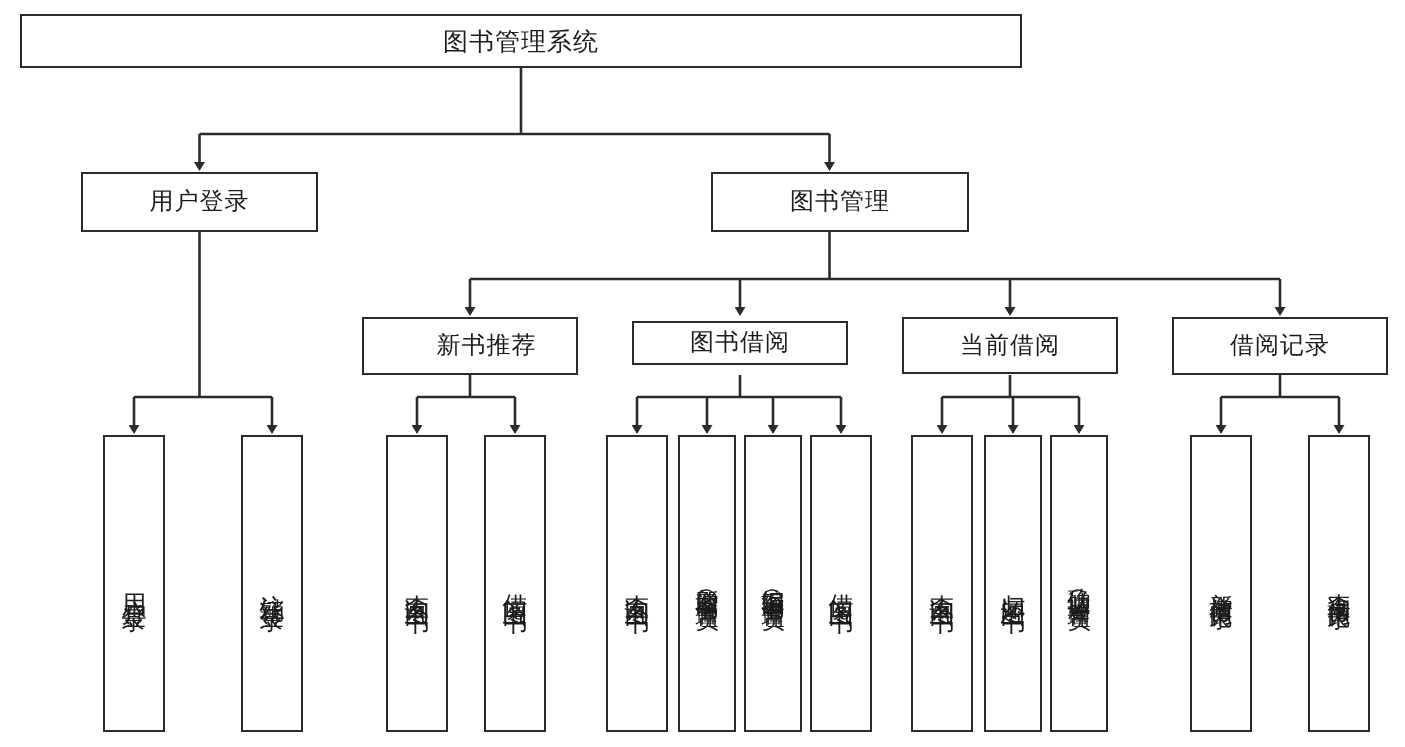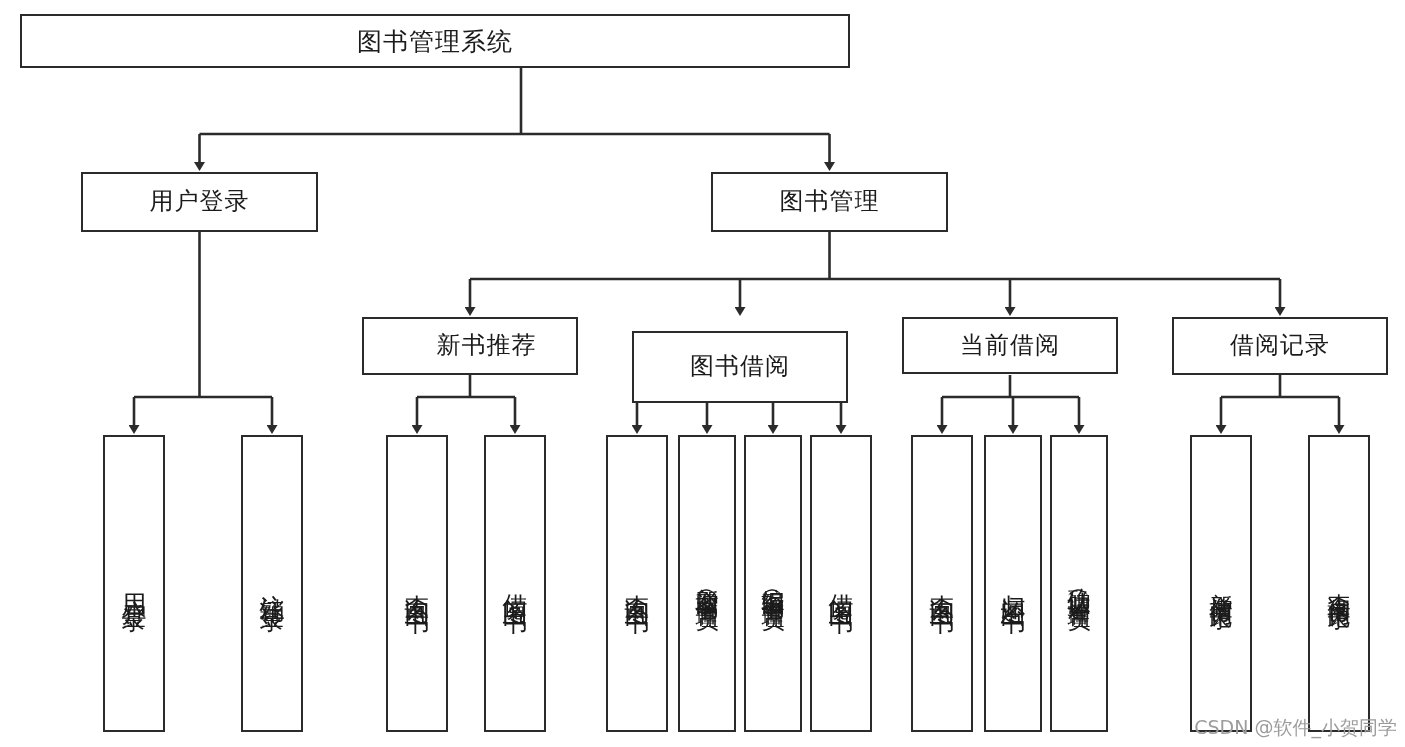--- a/index.html
+++ b/index.html
@@ -121,33 +121,33 @@
         <path d="M1013,397 L1013,426" marker-end="url(#arrow)"></path>
         <path d="M1079,397 L1079,426" marker-end="url(#arrow)"></path>
         <path d="M1280,375 L1280,397"></path>
         <path d="M1221,397 L1339,397"></path>
         <path d="M1221,397 L1221,426" marker-end="url(#arrow)"></path>
         <path d="M1339,397 L1339,426" marker-end="url(#arrow)"></path>
       </g>
   </svg>
 
   <div id="nodes-layer">
-      <div class="node h root" style="left: 20px; top: 14px; width: 830px; height: 54px;">
+      <div class="node h root" style="left: 20px; top: 14px; width: 1002px; height: 54px;">
         <span class="lbl">图书管理系统</span>
       </div>
       <div class="node h" style="left: 81px; top: 172px; width: 237px; height: 60px;">
         <span class="lbl">用户登录</span>
       </div>
-      <div class="node h" style="left: 711px; top: 172px; width: 237px; height: 60px;">
+      <div class="node h" style="left: 711px; top: 172px; width: 258px; height: 60px;">
         <span class="lbl">图书管理</span>
       </div>
       <div class="node h" style="left: 362px; top: 317px; width: 216px; height: 58px; padding-left: 33px;">
         <span class="lbl">新书推荐</span>
       </div>
-      <div class="node h" style="left: 632px; top: 331px; width: 216px; height: 72px;">
+      <div class="node h" style="left: 632px; top: 321px; width: 216px; height: 44px;">
         <span class="lbl">图书借阅</span>
       </div>
       <div class="node h" style="left: 902px; top: 317px; width: 216px; height: 57px;">
         <span class="lbl">当前借阅</span>
       </div>
       <div class="node h" style="left: 1172px; top: 317px; width: 216px; height: 58px;">
         <span class="lbl">借阅记录</span>
       </div>
       <div class="node v" style="left: 103px; top: 435px; width: 62px; height: 297px;">
         <span class="lbl">用户登录</span>
@@ -183,14 +183,13 @@
         <span class="lbl">确认归还（管理员）</span>
       </div>
       <div class="node v small" style="left: 1190px; top: 435px; width: 62px; height: 297px;">
         <span class="lbl">新增借阅记录</span>
       </div>
       <div class="node v small" style="left: 1308px; top: 435px; width: 62px; height: 297px;">
         <span class="lbl">查询借阅记录</span>
       </div>
     </div>
 
-  <div id="watermark">CSDN @软件_小贺同学</div>
 </div>
 
 </body></html>

